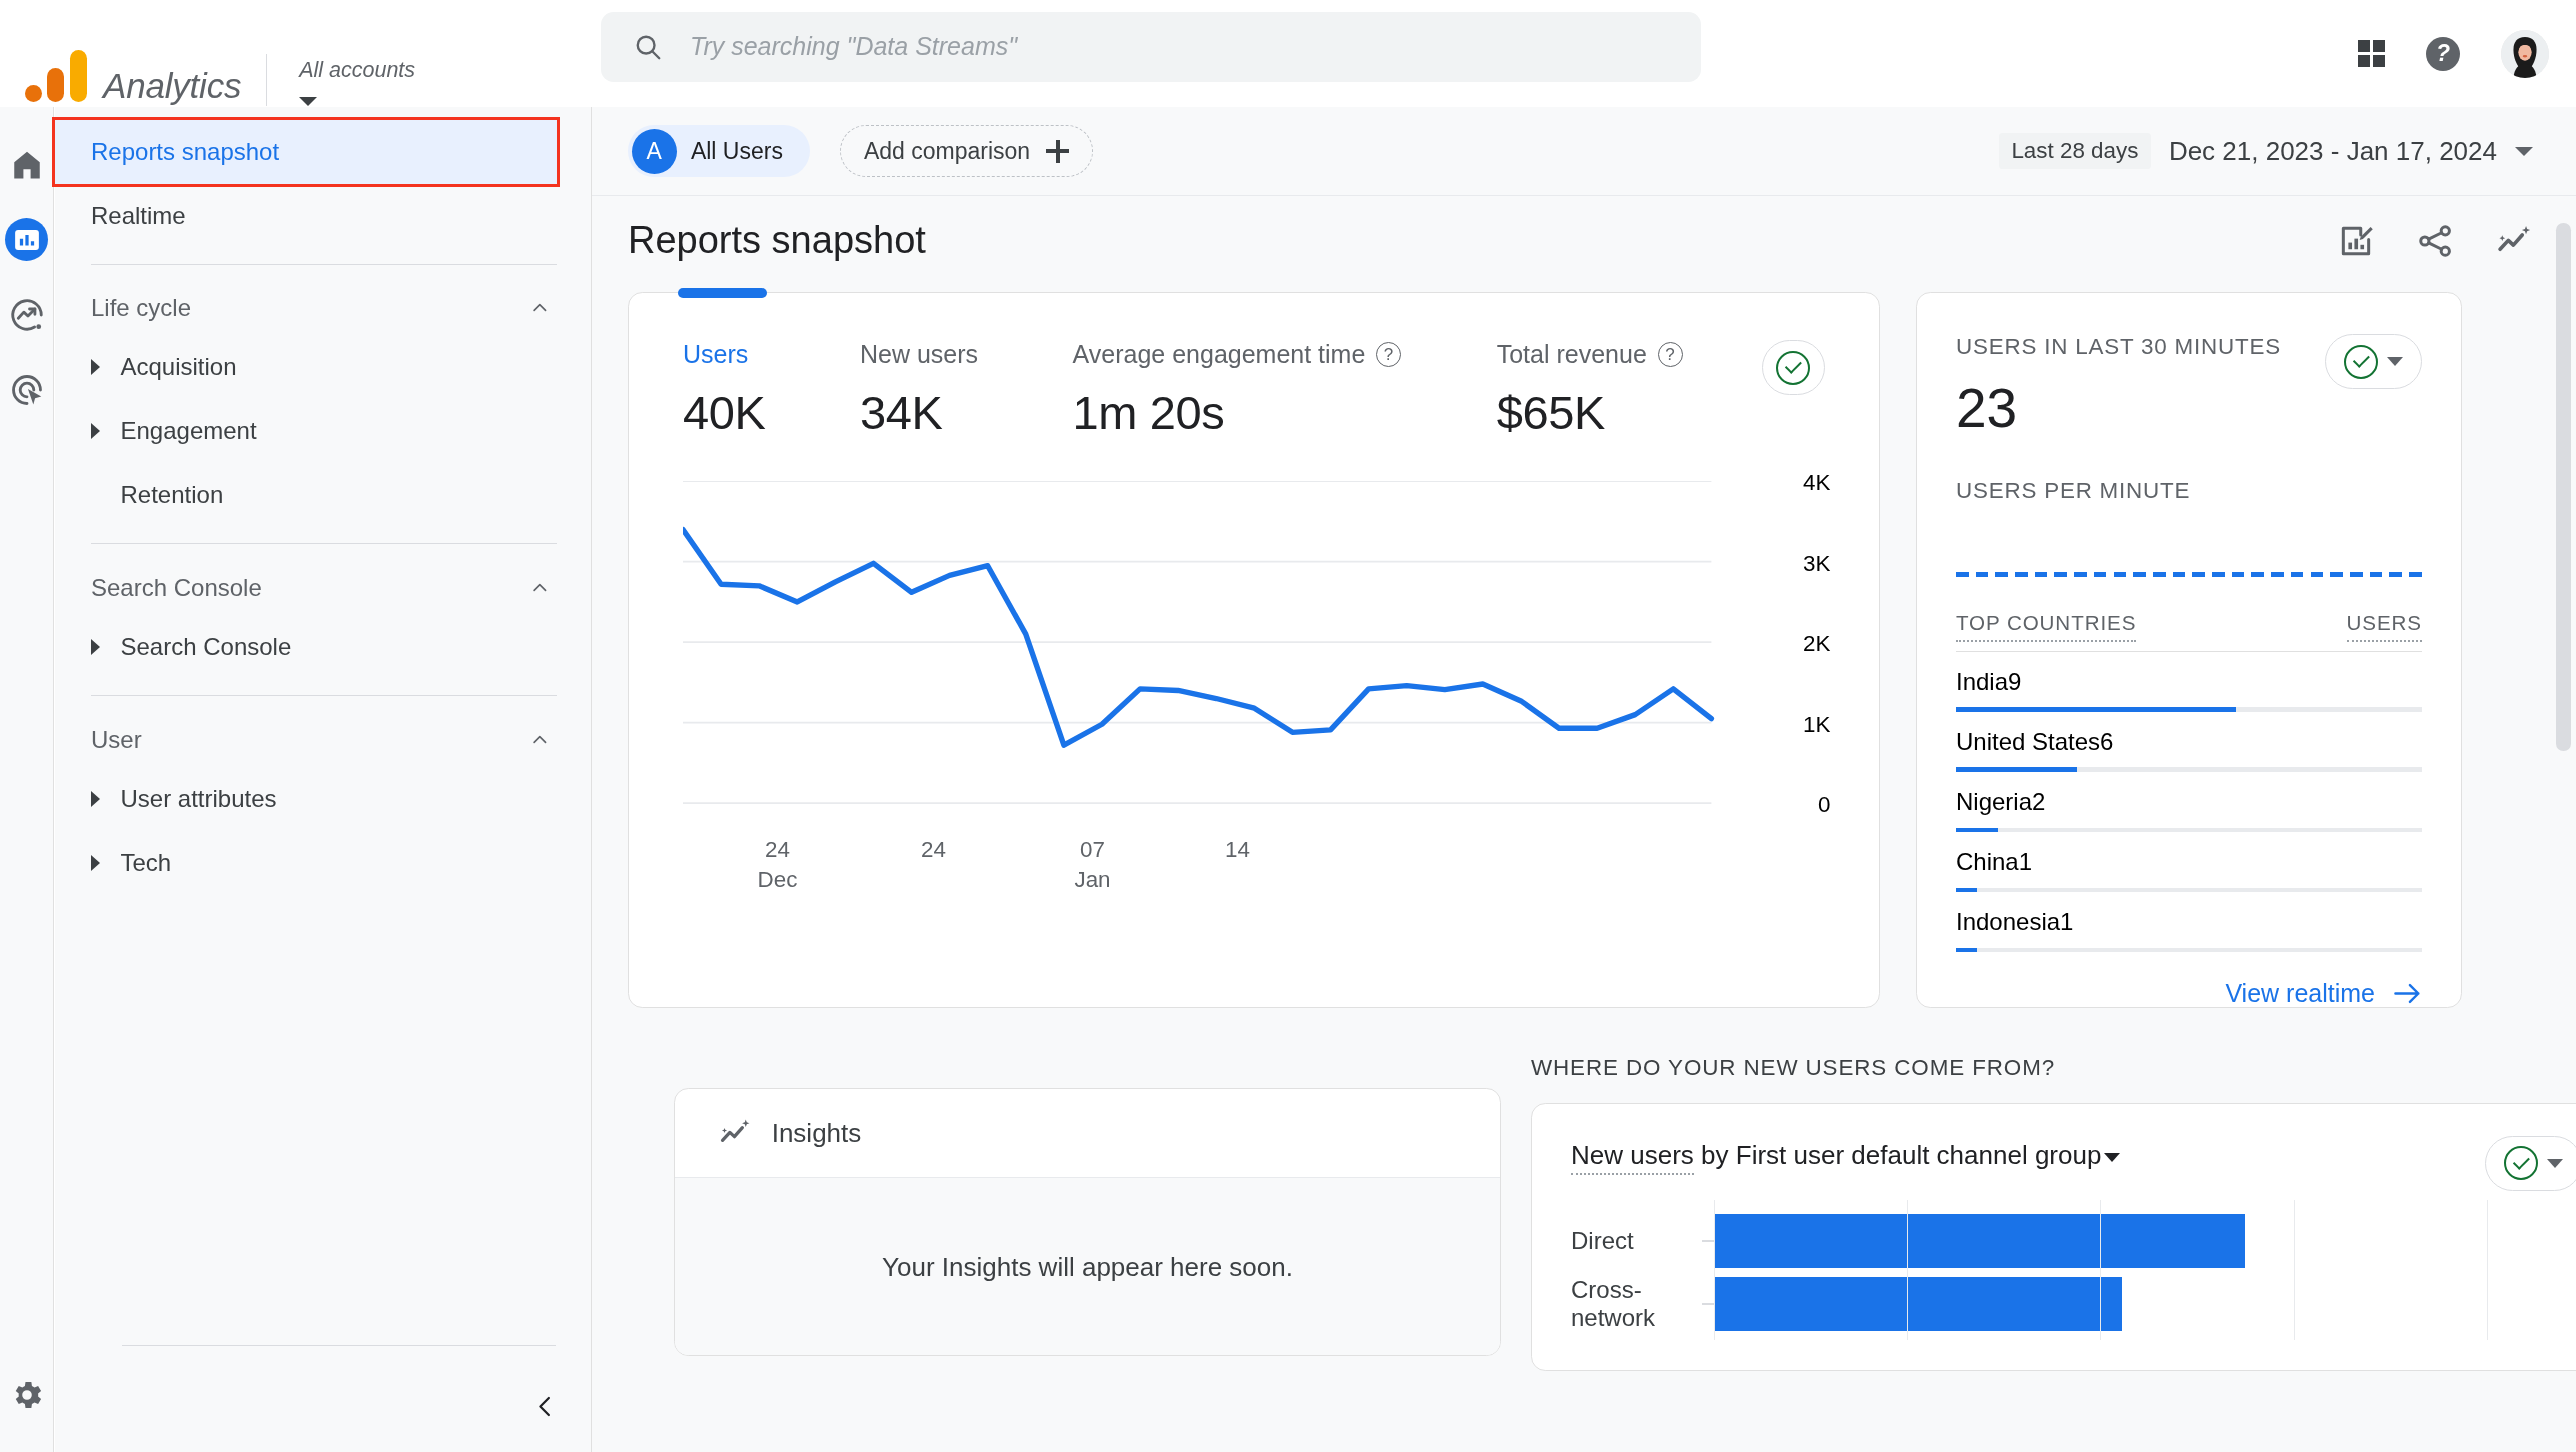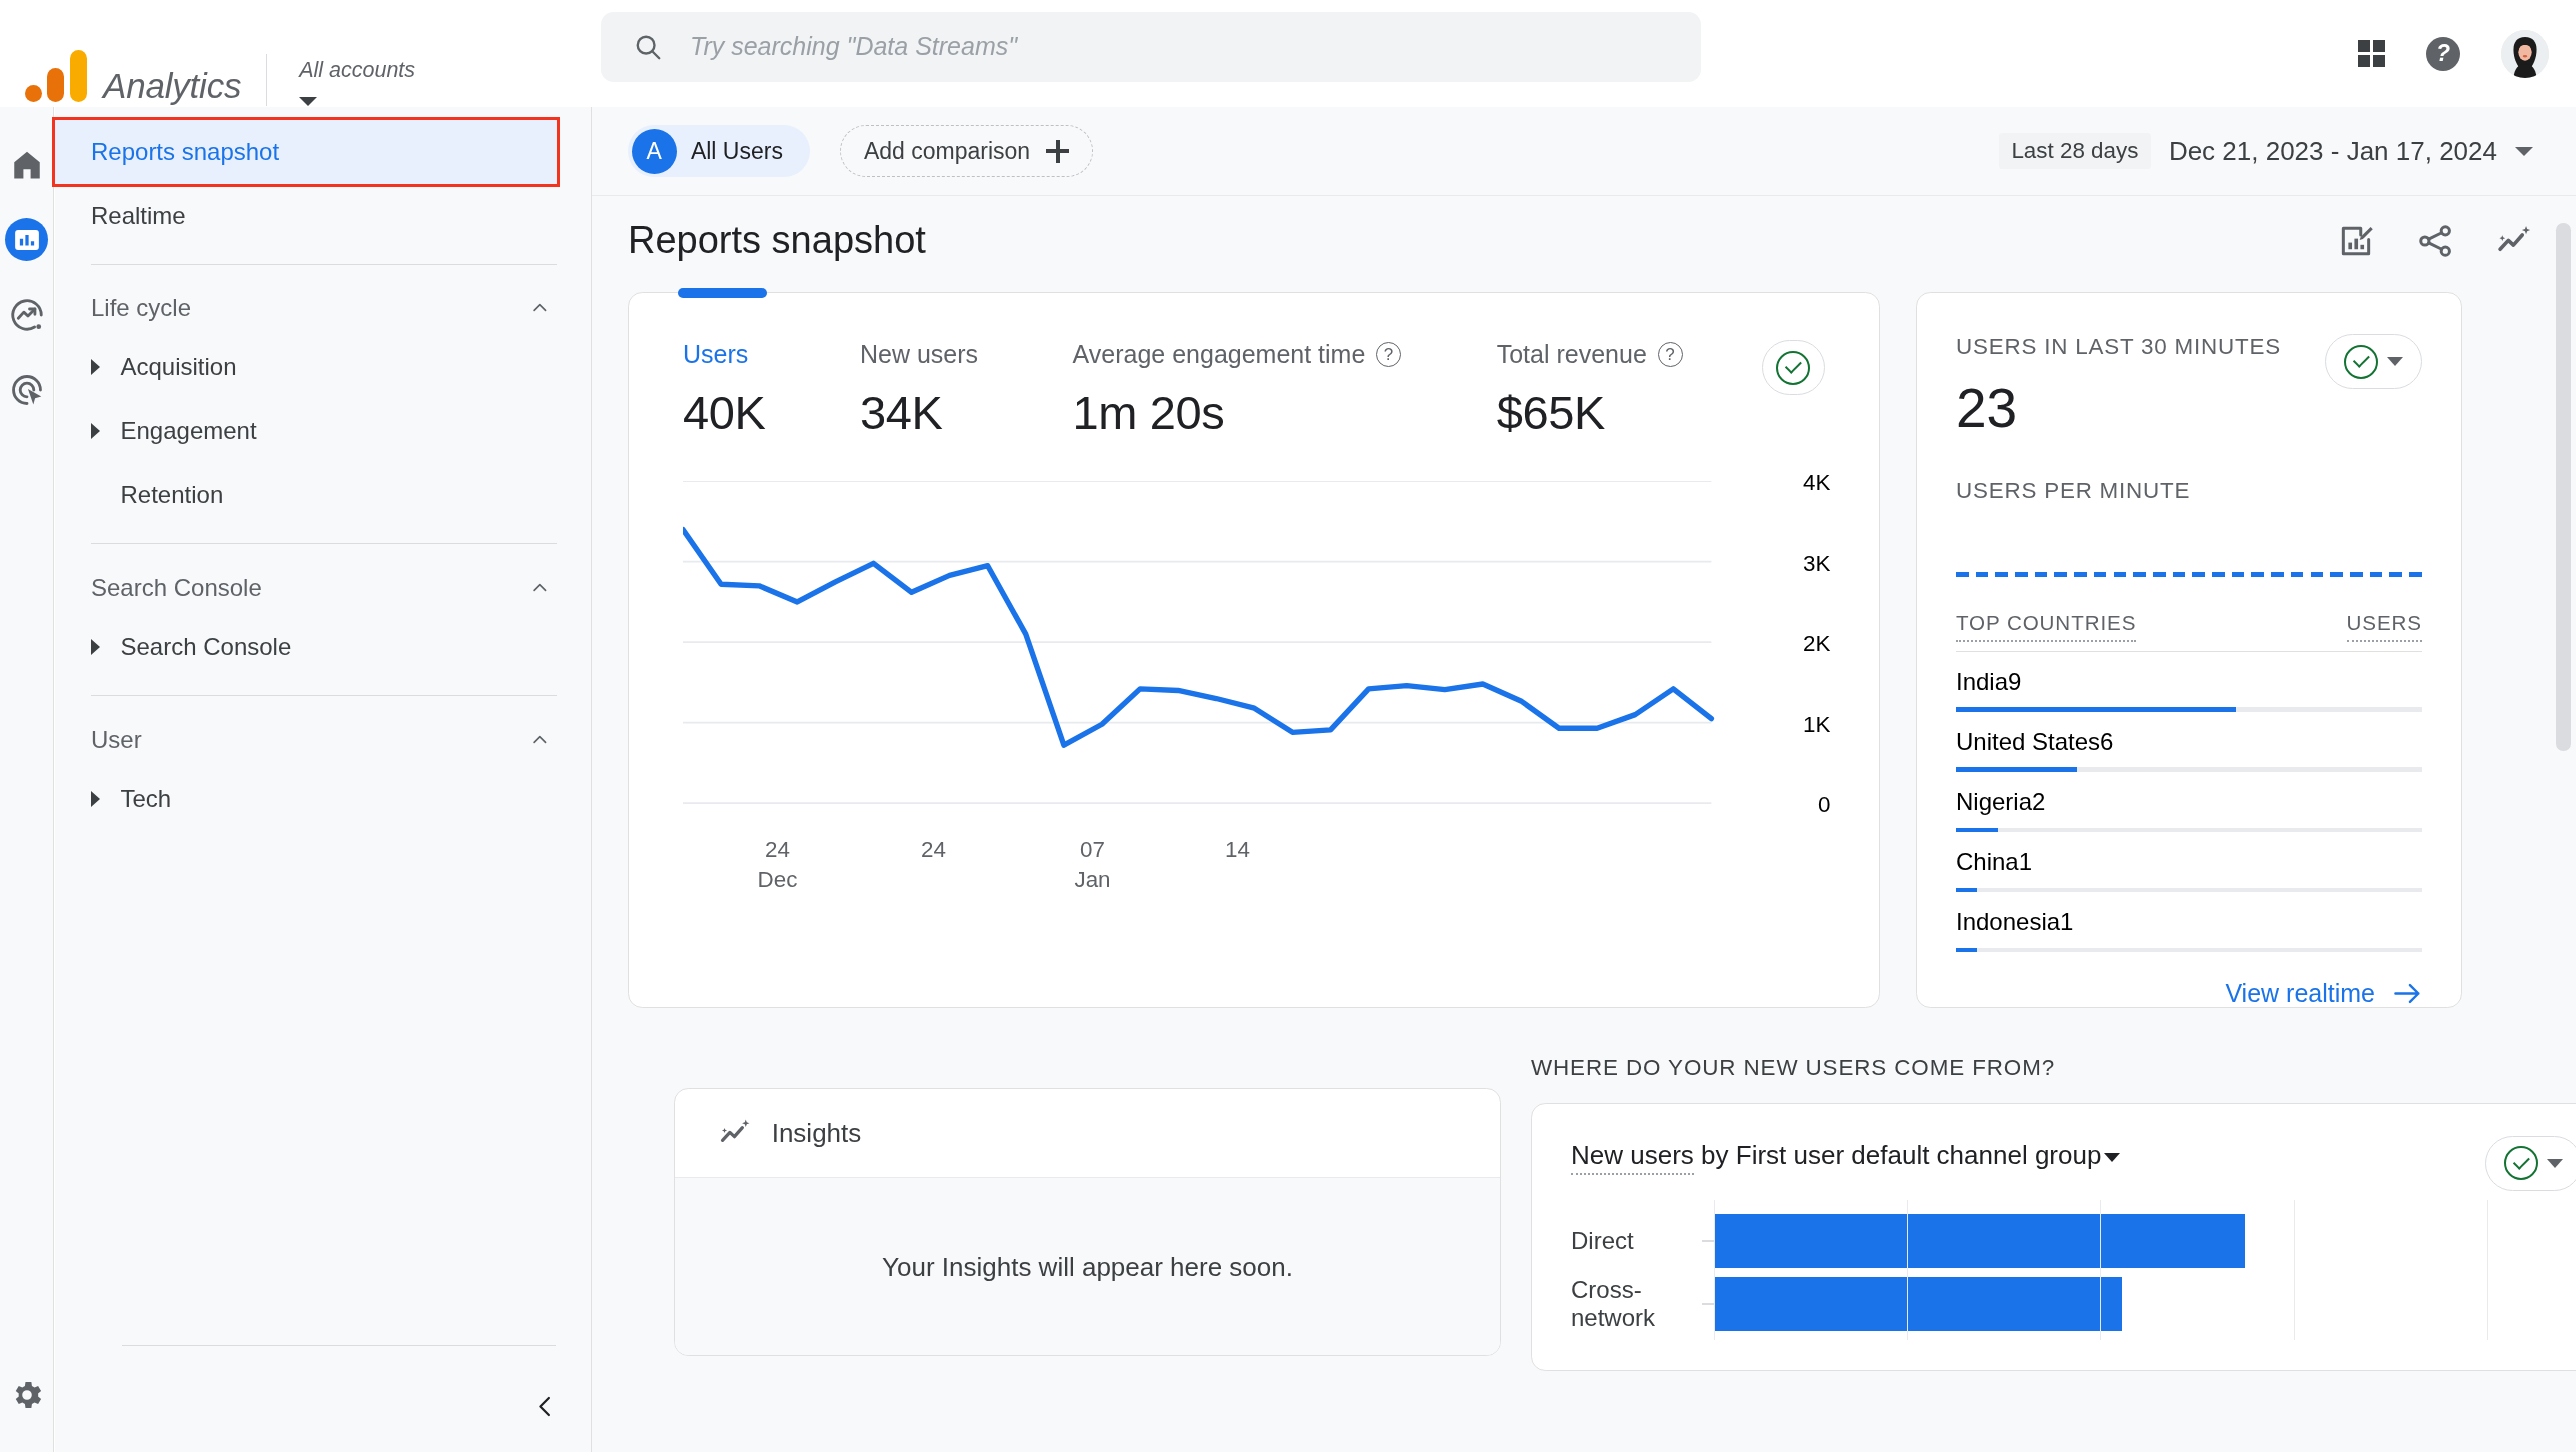--- a/index.html
+++ b/index.html
@@ -329,20 +329,26 @@
   <div class="nav-group">
     <span>User</span>
     <svg class="chev-up" viewBox="0 0 24 24" fill="none">
       <path d="M5 15l7-7 7 7" stroke="#5f6368" stroke-width="2" stroke-linecap="round" stroke-linejoin="round"></path>
     </svg>
   </div>
   <div class="nav-item">
     <span class="ind">
         <span class="nav-arrow"></span>
       </span>
+    <span>User attributes</span>
+  </div>
+  <div class="nav-item">
+    <span class="ind">
+        <span class="nav-arrow"></span>
+      </span>
     <span>Tech</span>
   </div>
 
   <div class="collapse-row">
     <div class="collapse-line"></div>
     <div class="collapse-btn">
       <svg width="27" height="27" viewBox="0 0 24 24" fill="none">
         <path d="M15 4.5 7.5 12l7.5 7.5" stroke="#202124" stroke-width="2" stroke-linecap="round" stroke-linejoin="round"></path>
       </svg>
     </div>

